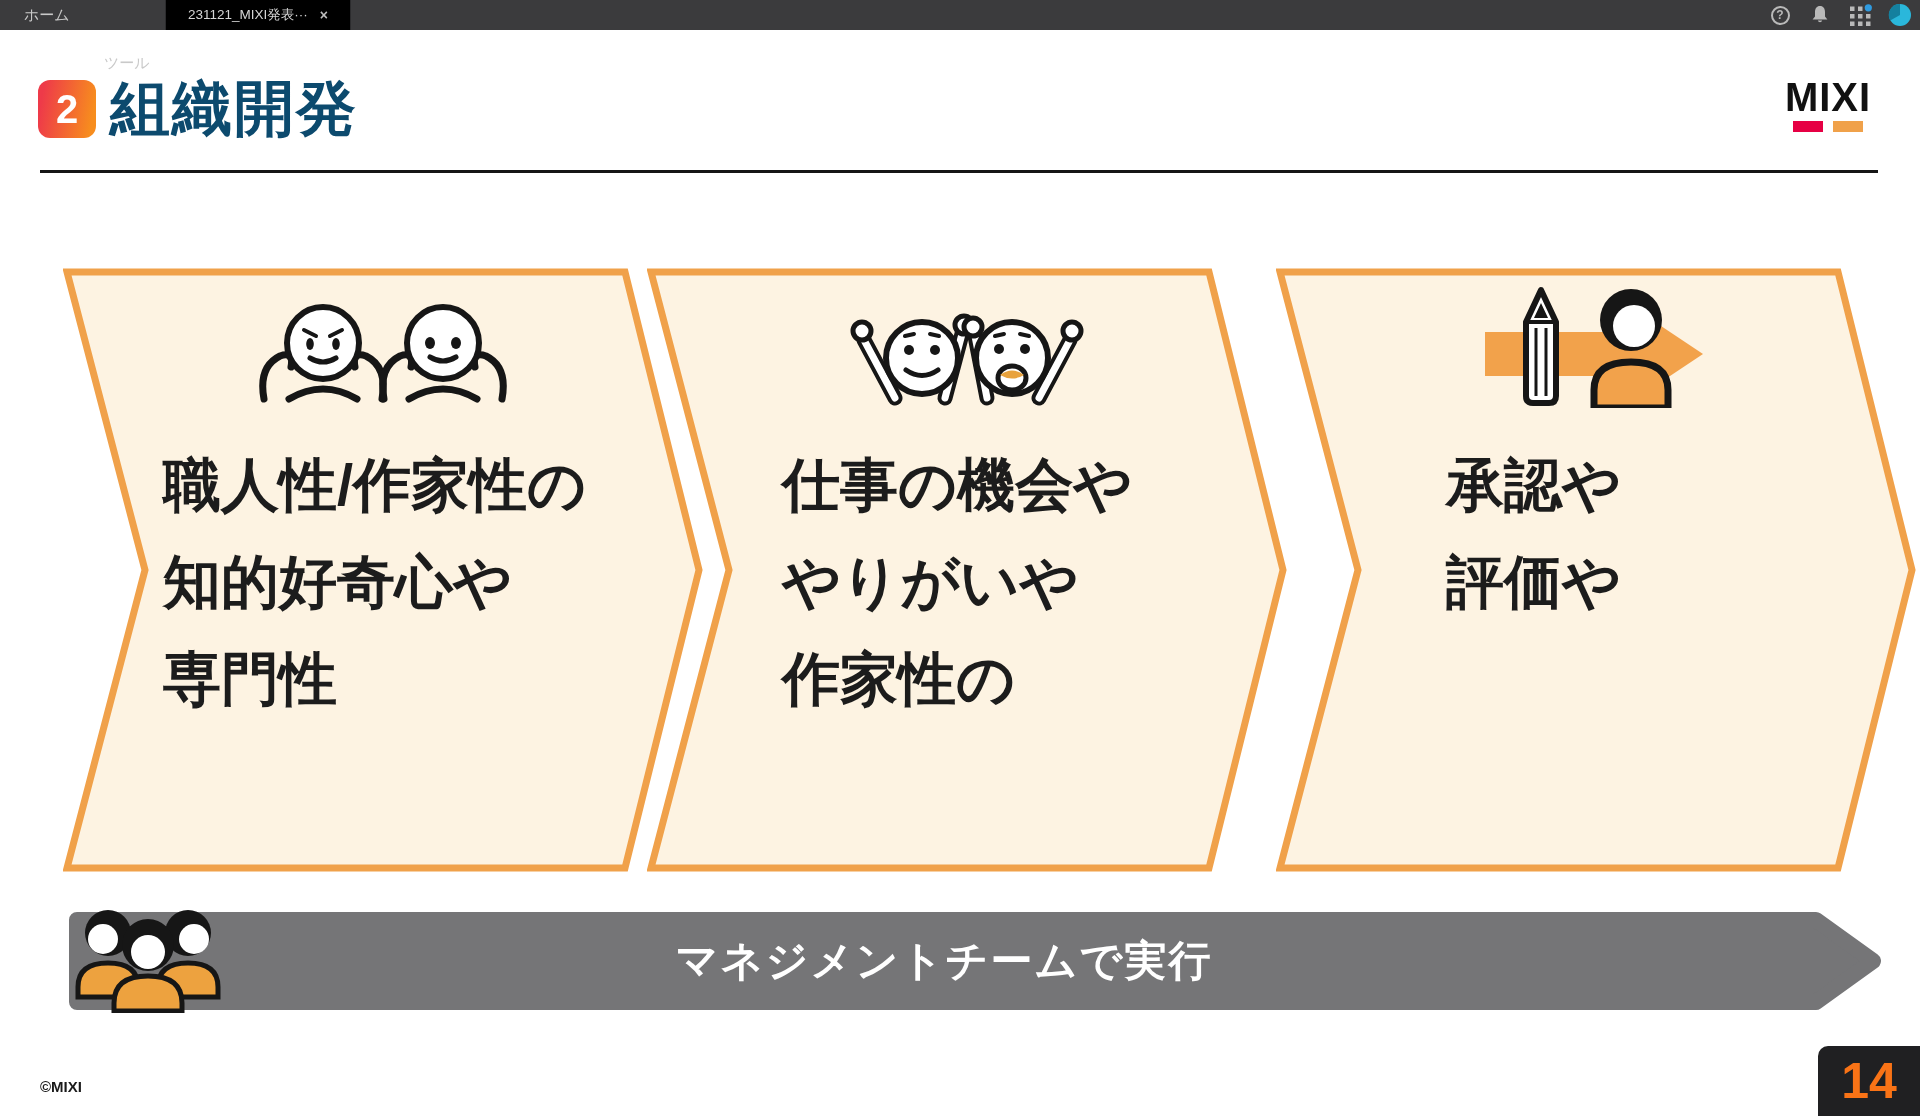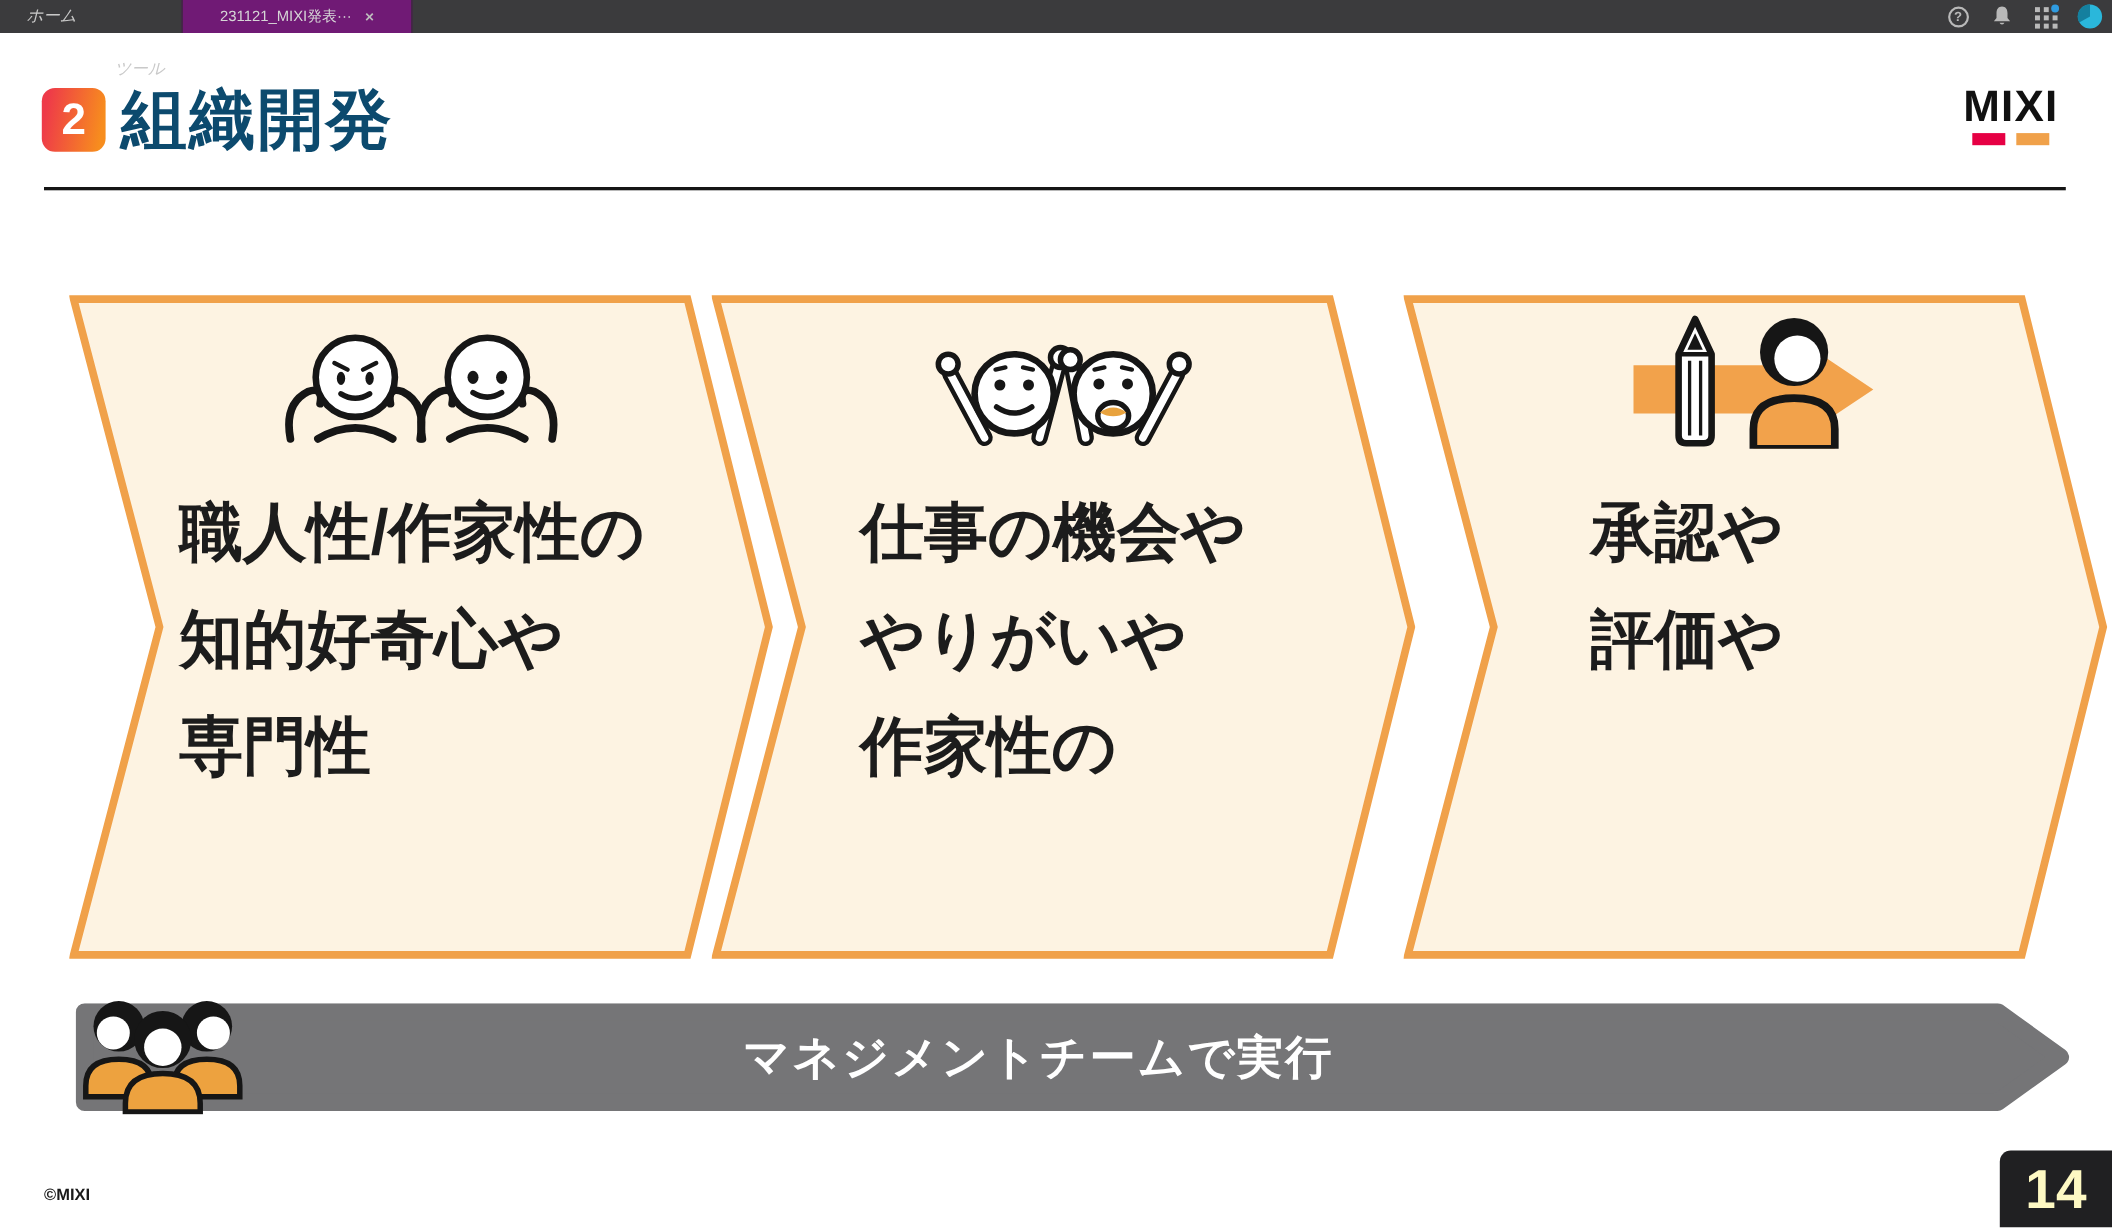--- a/index.html
+++ b/index.html
@@ -3,24 +3,24 @@
 <meta charset="utf-8">
 <style>
   * { margin:0; padding:0; box-sizing:border-box; }
   html,body { width:1920px; height:1116px; overflow:hidden; background:#fff;
     font-family:"Liberation Sans","DejaVu Sans",sans-serif; }
   #stage { position:relative; width:1920px; height:1116px; background:#fff; }
 
   
   .topbar { position:absolute; left:0; top:0; width:1920px; height:30px; background:#3b3b3d; }
   .menu-item { position:absolute; top:0; height:30px; line-height:30px; color:#c9c9c9;
-    font-size:15px; cursor:default;font-style:italic; }
+    font-size:15px; cursor:default; }
   .menu-home { left:24px; }
   .menu-tools { left:104px;margin-top:48px; }
-  .tab { position:absolute; left:165px; top:0; width:210px; height:30px; background:#701a75;
+  .tab { position:absolute; left:165px; top:0; width:186px; height:30px; background:#000000;
     border-left:1px solid #2c2c2e; border-right:1px solid #2c2c2e;
     display:flex; align-items:center; justify-content:center; gap:12px; }
   .tab-title { color:#d6d6d6; font-size:13.5px; white-space:nowrap; }
   .tab-close { color:#bdbdbd; font-size:14px; font-weight:bold; }
   .tb-icons { position:absolute; right:0; top:0; height:30px; display:flex; align-items:center; }
   .tb-ic { width:40px; height:30px; display:flex; align-items:center; justify-content:center; }
   .help-circle { width:19px; height:19px; border:2px solid #b9b9b9; border-radius:50%;
     color:#b9b9b9; font-size:12px; font-weight:bold; display:flex; align-items:center; justify-content:center; }
 
   
@@ -51,21 +51,21 @@
   
   .banner { position:absolute; left:68px; top:912px; width:1816px; height:98px;text-align:right; }
   .banner svg.bshape { position:absolute; left:0; top:0; }
   .banner-text { position:absolute; inset:0; display:flex; align-items:center; justify-content:center;
     padding-right:64px; color:#fff; font-size:42px; font-weight:800; letter-spacing:2px; }
   .banner-people { position:absolute; left:0px; top:-9px; }
 
   
   .copyright { position:absolute; left:40px; top:1078px; font-size:15px; font-weight:700; color:#1a1a1a; }
   .pagenum { position:absolute; right:0; bottom:0; width:102px; height:70px; background:#202022;
-    border-top-left-radius:10px; color:#fef9c3; font-size:50px; font-weight:800;
+    border-top-left-radius:10px; color:#f97316; font-size:50px; font-weight:800;
     display:flex; align-items:center; justify-content:center; }
 </style>
 </head>
 <body>
 
 <div id="stage">
 
   <div class="topbar">
     <div class="menu-item menu-home">ホーム</div>
     <div class="menu-item menu-tools">ツール</div>

